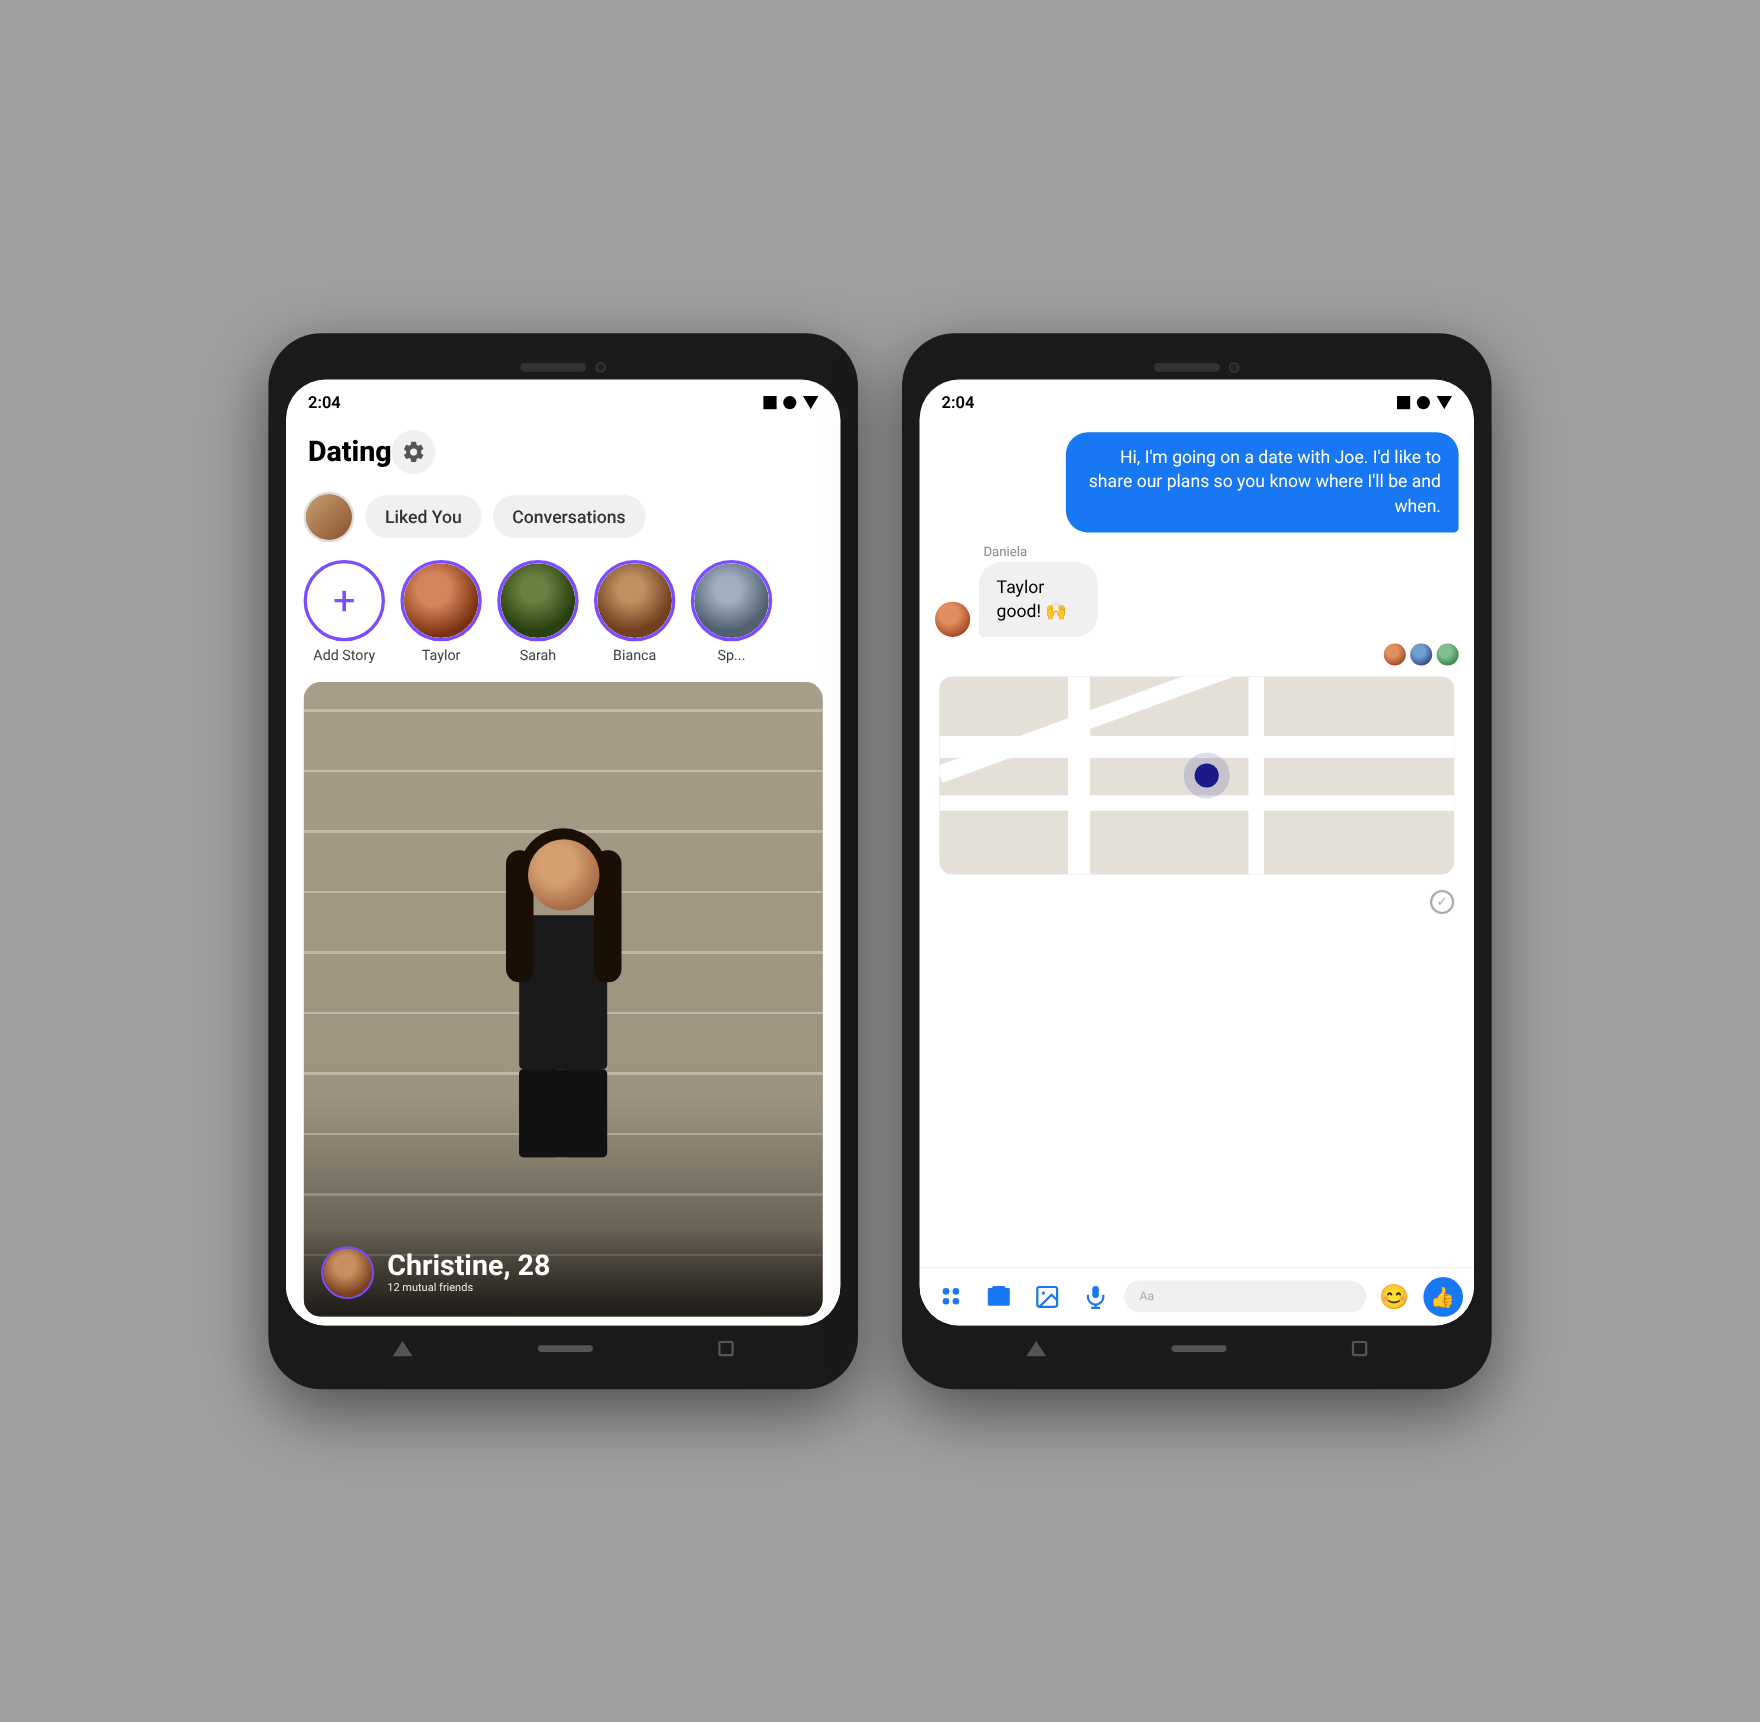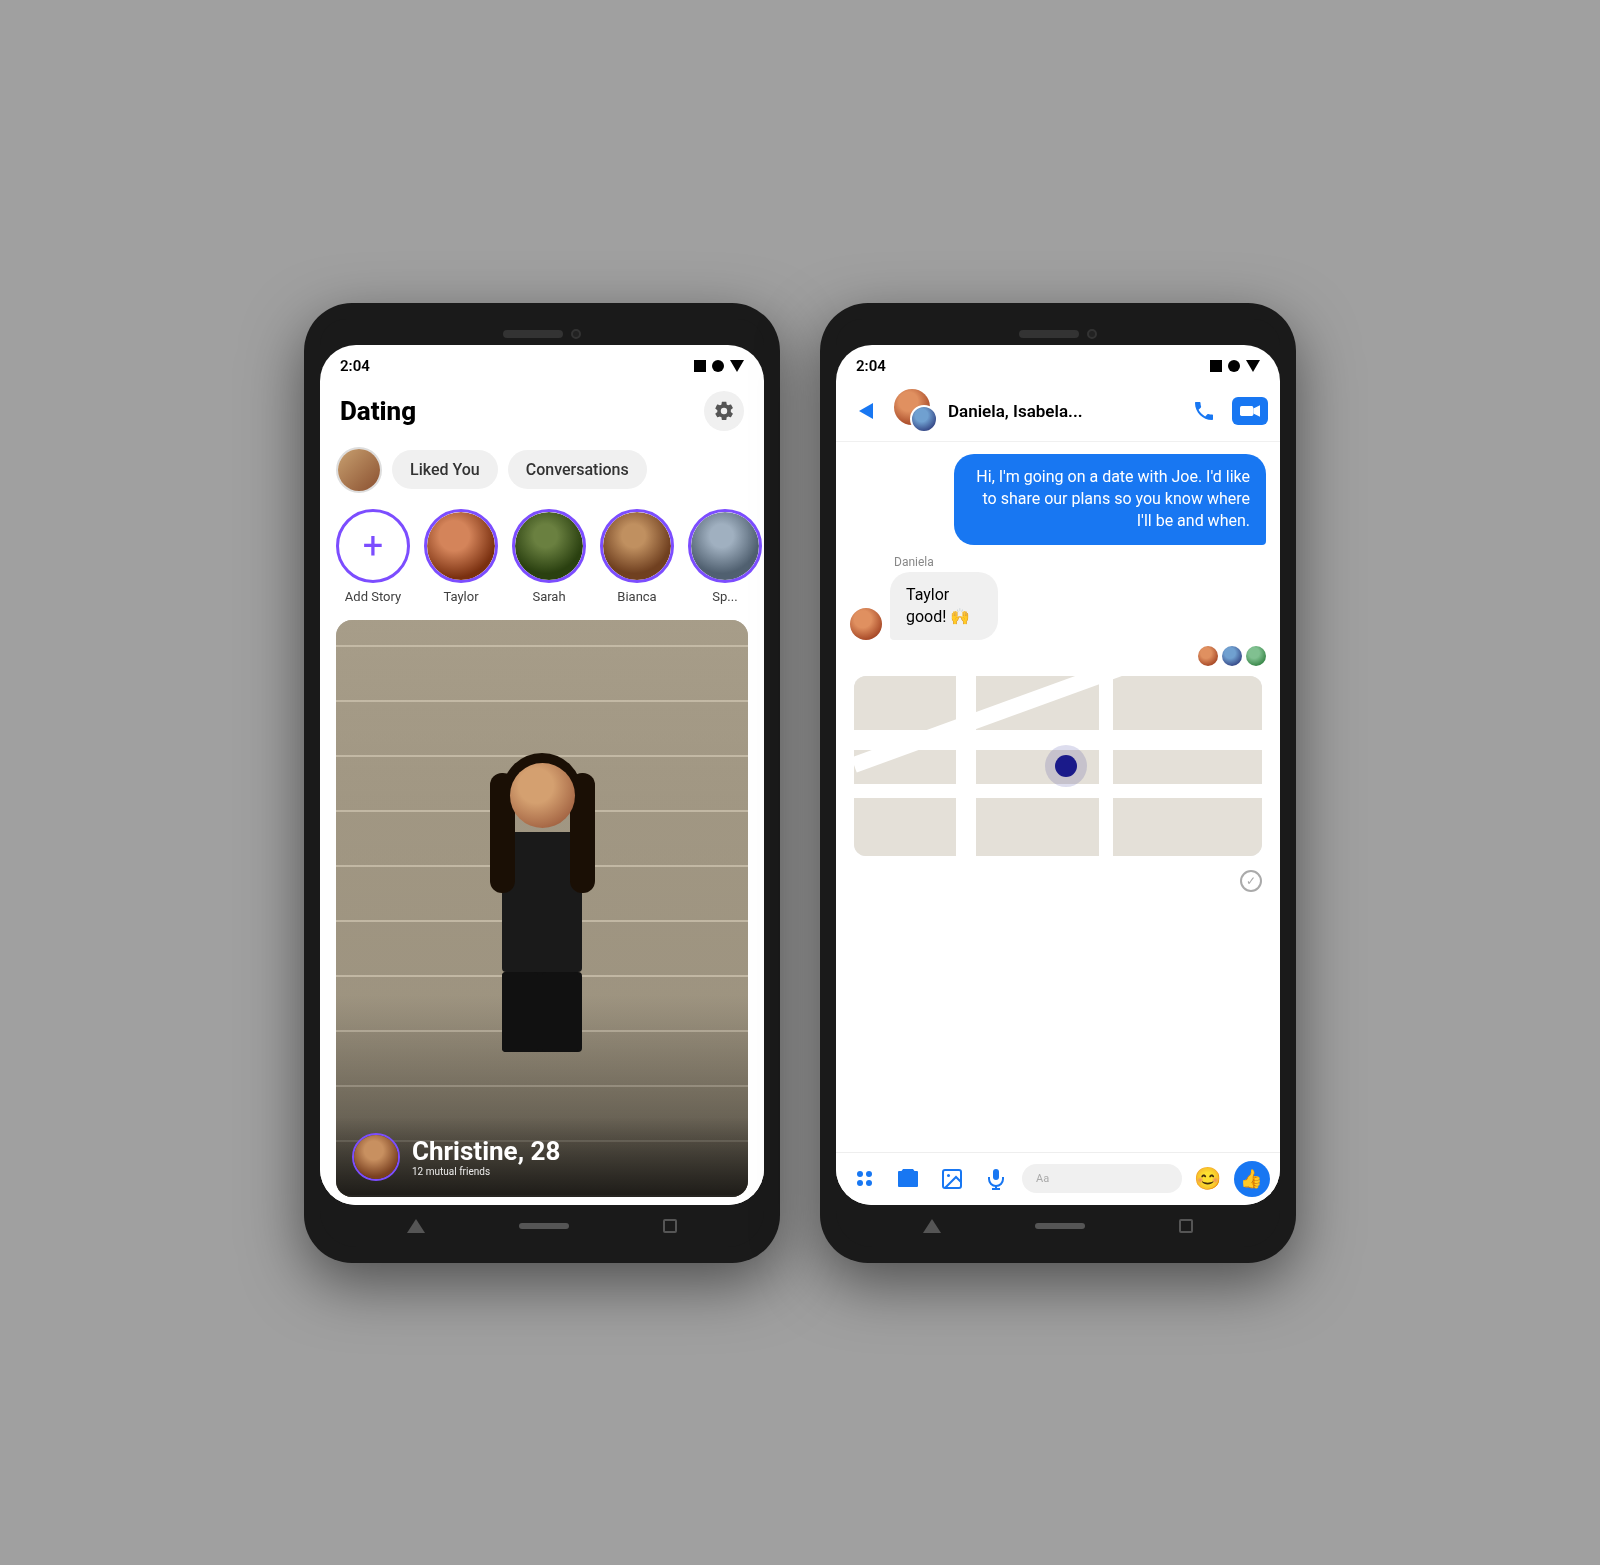--- a/index.html
+++ b/index.html
@@ -9,21 +9,21 @@
       justify-content: center;
       align-items: center;
       min-height: 100vh;
       font-family: -apple-system, BlinkMacSystemFont, 'Segoe UI', Roboto, Arial, sans-serif;
       gap: 40px;
       padding: 40px;
     }
 
     
     .phone {
-      width: 476px;
+      width: 536px;
       height: 960px;
       background: #1a1a1a;
       border-radius: 48px;
       padding: 16px;
       box-shadow: 0 20px 60px rgba(0,0,0,0.5);
       position: relative;
       display: flex;
       flex-direction: column;
     }
 
@@ -136,21 +136,20 @@
     .dating-screen {
       flex: 1;
       overflow: hidden;
       display: flex;
       flex-direction: column;
       background: #fff;
     }
 
     .dating-header {
       display: flex;
-      justify-content: space-between;
       align-items: center;
       padding: 10px 20px 12px;
     }
 
     .dating-title {
       font-size: 26px;
       font-weight: 800;
       color: #000;
     }
 
@@ -793,45 +792,20 @@
       <span>2:04</span>
       <div class="status-icons">
         <div class="status-square"></div>
         <div class="status-circle"></div>
         <div class="status-triangle-down"></div>
       </div>
     </div>
 
     <div class="messenger-screen">
 
-      <div class="messenger-header">
-        <div class="back-btn">
-          <div class="back-arrow"></div>
-        </div>
-        <div class="chat-avatar-group">
-          <div class="chat-avatar-main" style="background: radial-gradient(circle at 40% 35%, #e09060 30%, #a04020 80%);"></div>
-          <div class="chat-avatar-secondary" style="background: radial-gradient(circle at 40% 35%, #70a0d0 30%, #304080 80%);"></div>
-        </div>
-        <span class="chat-name">Daniela, Isabela...</span>
-        <div class="header-action-btn">
-
-          <svg width="24" height="24" viewBox="0 0 24 24" fill="#1877f2">
-            <path d="M6.6 10.8c1.4 2.8 3.8 5.1 6.6 6.6l2.2-2.2c.3-.3.7-.4 1-.2 1.1.4 2.3.6 3.6.6.6 0 1 .4 1 1V20c0 .6-.4 1-1 1-9.4 0-17-7.6-17-17 0-.6.4-1 1-1h3.5c.6 0 1 .4 1 1 0 1.3.2 2.5.6 3.6.1.3 0 .7-.2 1L6.6 10.8z"></path>
-          </svg>
-        </div>
-        <div class="header-action-btn">
-          <div class="video-icon-box">
-
-            <svg width="20" height="14" viewBox="0 0 24 16" fill="white">
-              <rect x="0" y="2" width="16" height="12" rx="2" fill="white"></rect>
-              <polygon points="16,5 24,1 24,15 16,11" fill="white"></polygon>
-            </svg>
-          </div>
-        </div>
-      </div>
 
 
       <div class="chat-messages">
 
         <div class="msg-bubble-out">
           <span>Hi, I'm going on a date with Joe. I'd like to share our plans so you know where I'll be and when.</span>
         </div>
 
         <div class="msg-in-row">
           <div class="msg-in-avatar" style="background: radial-gradient(circle at 40% 35%, #e09060 30%, #a04020 80%);"></div>

